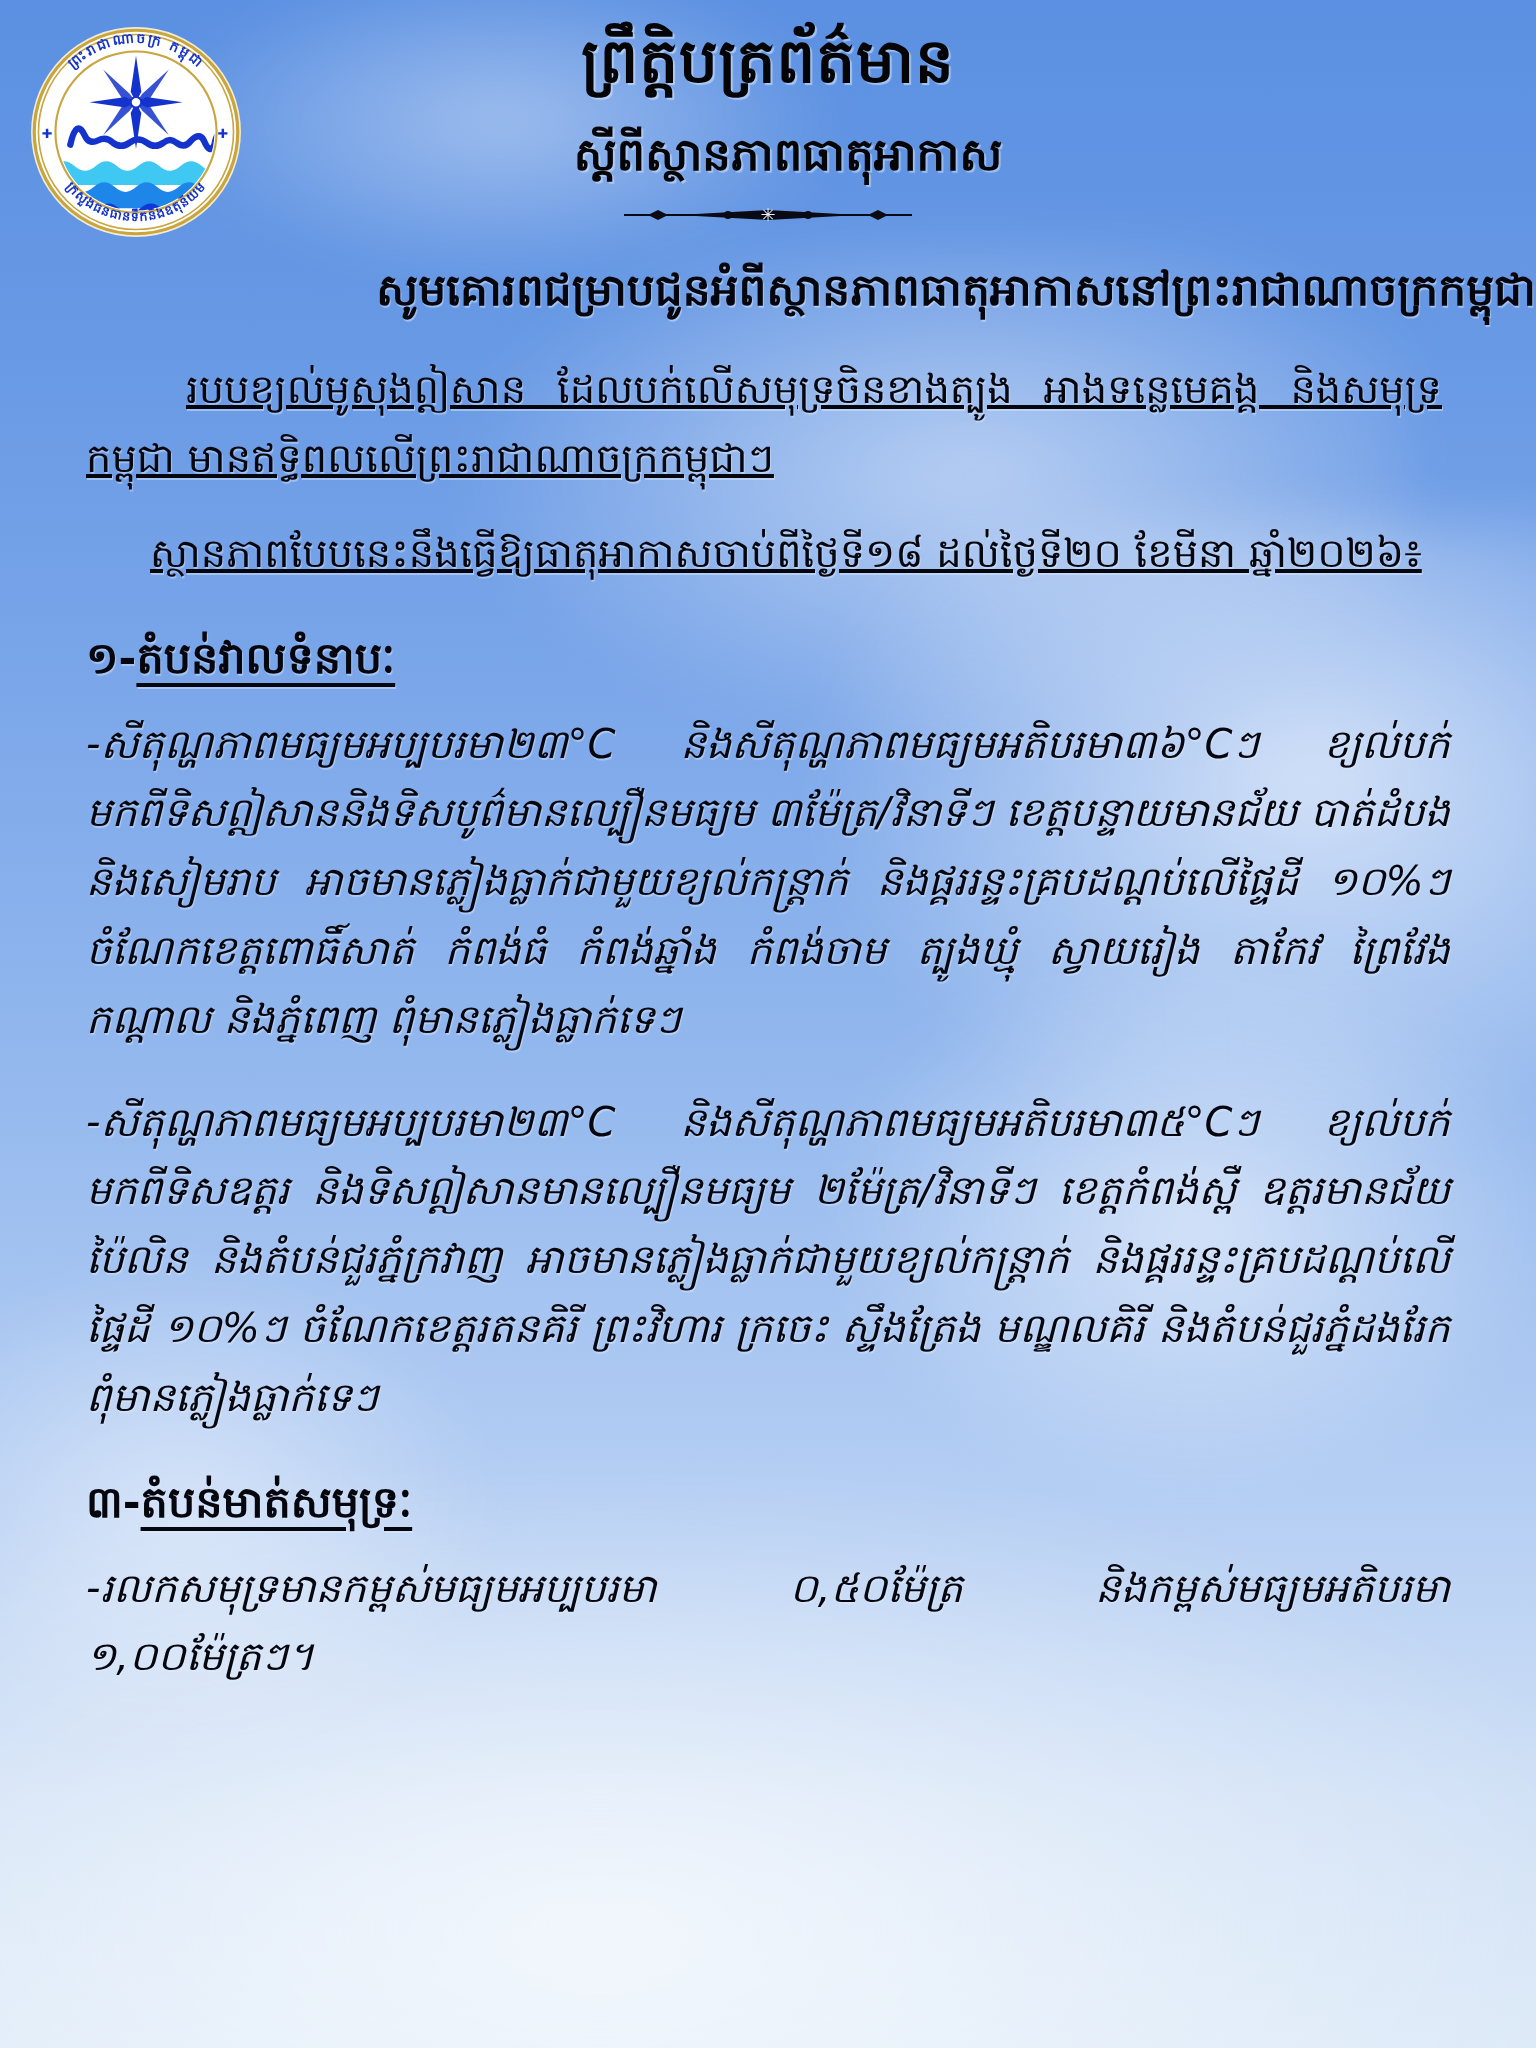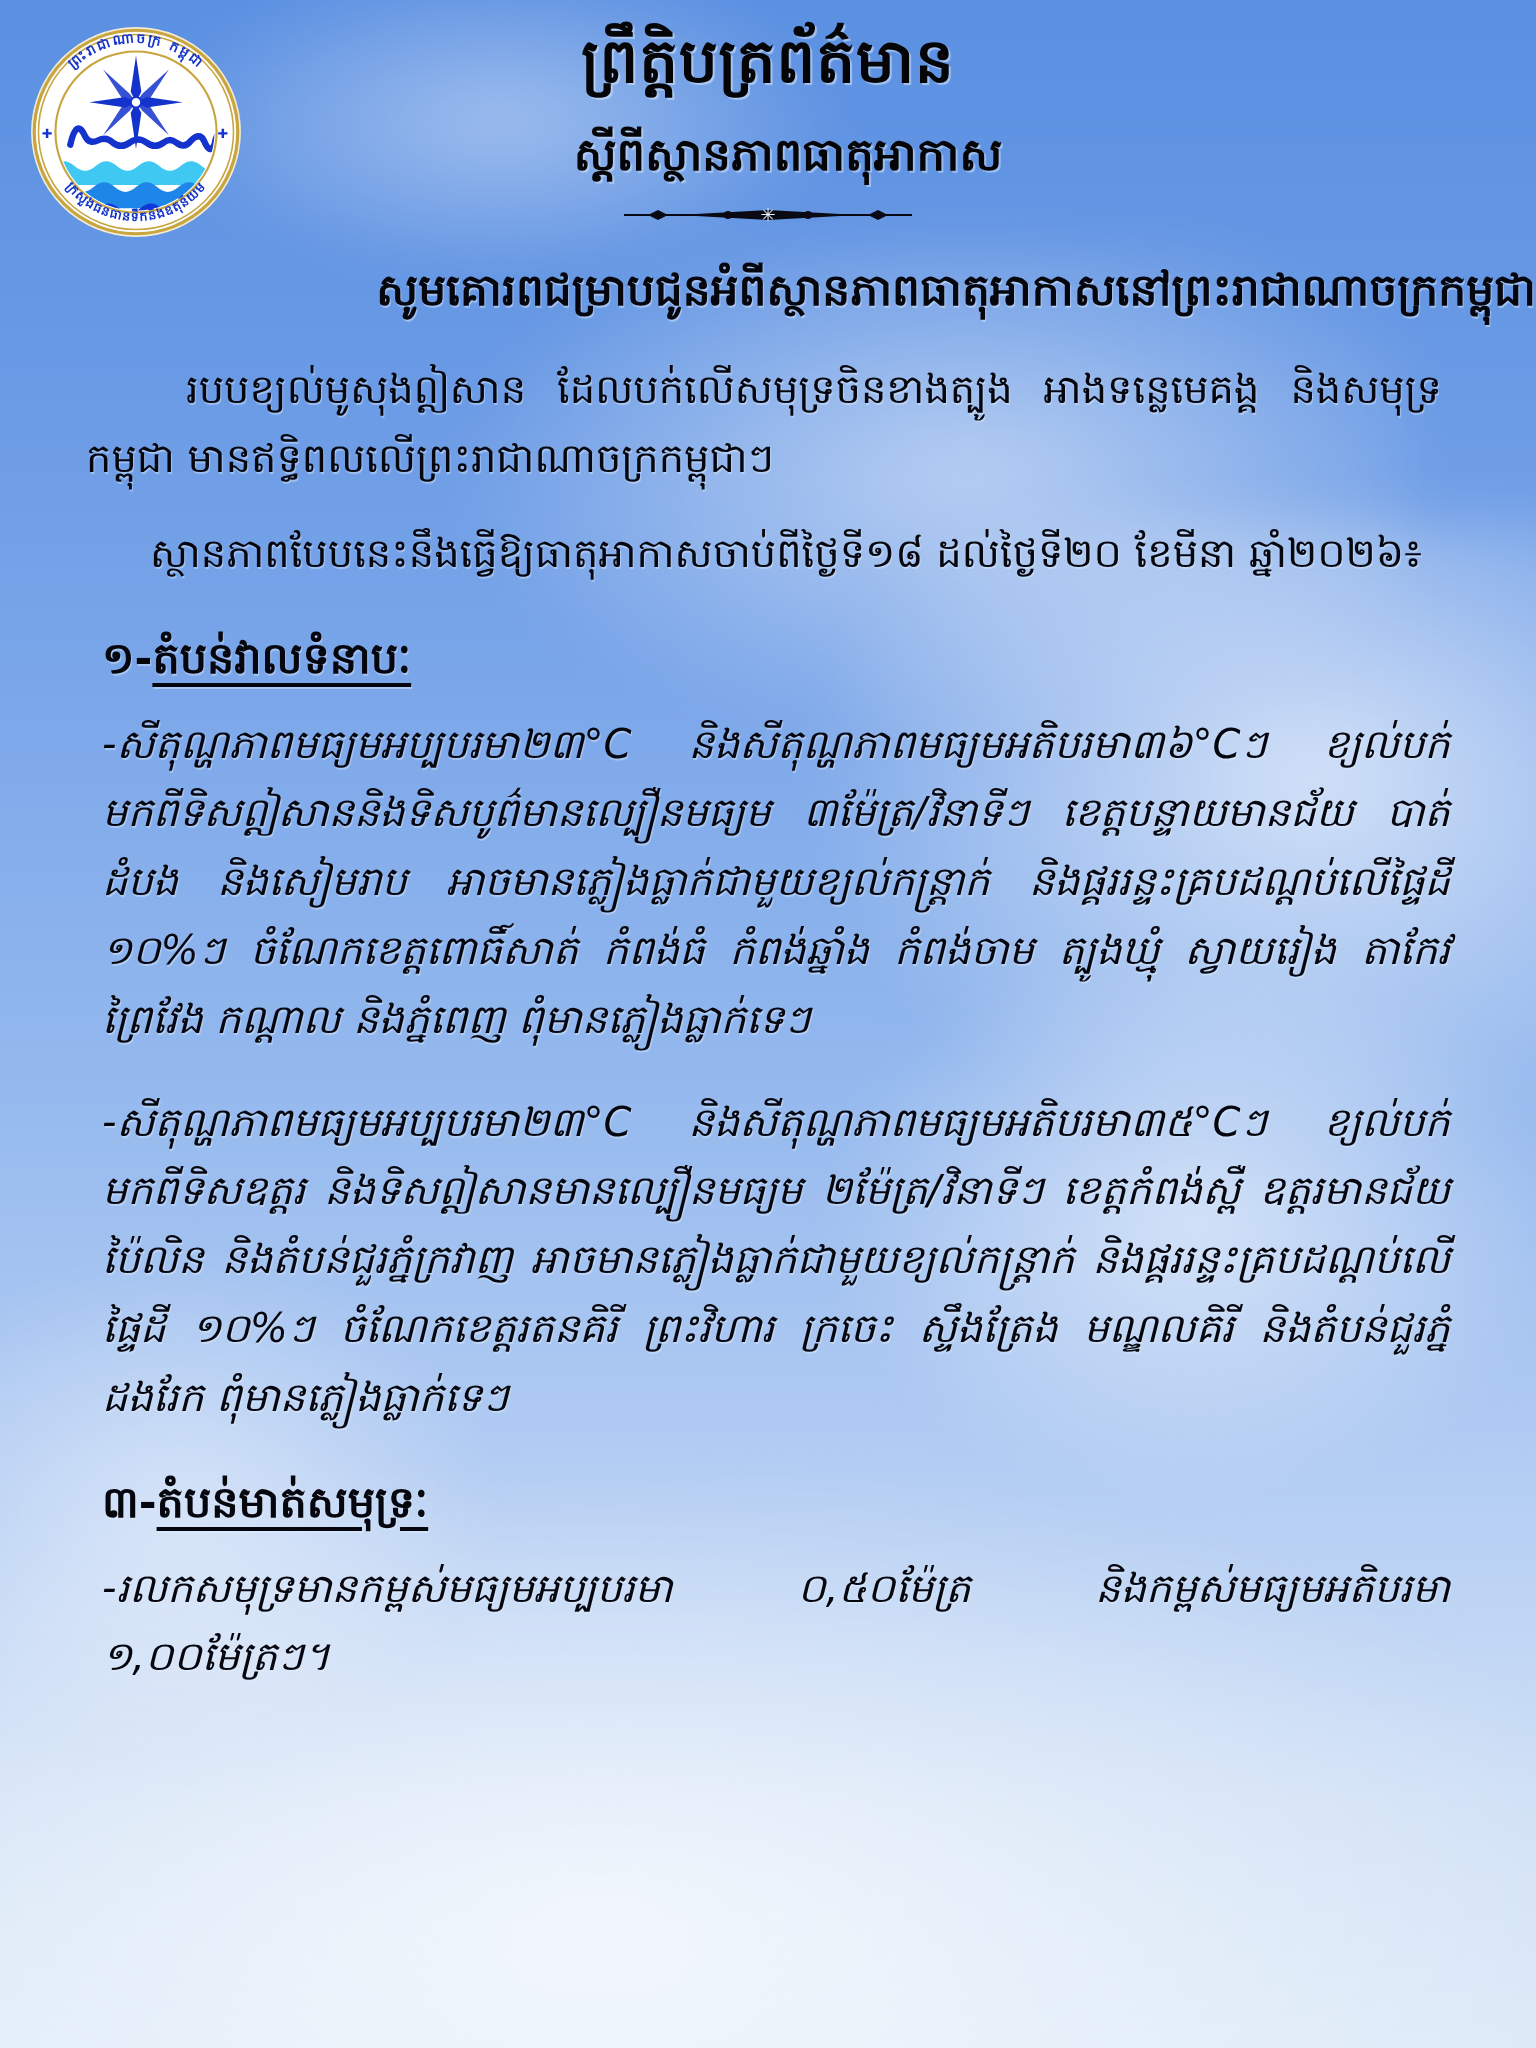--- a/index.html
+++ b/index.html
@@ -24,25 +24,25 @@
     text-shadow:2px 2px 1px rgba(220,235,255,.55);}
   .sub-title{font-size:45px;font-weight:700;margin-top:14px;color:#050508;
     text-shadow:2px 2px 1px rgba(220,235,255,.5);padding-left:40px;}
   .ornament{margin:10px auto 0 auto;display:block;}
 
   .intro{margin-top:26px;text-align:right;font-size:44px;font-weight:600;line-height:1.62;
     text-shadow:1px 2px 1px rgba(225,238,255,.5);}
 
   .content{padding:0 86px;margin-top:30px;font-size:40px;line-height:1.72;text-align:justify;
     text-shadow:1px 2px 1px rgba(225,238,255,.45);}
-  .para{margin:0 8px 26px 0;}
+  .para{margin:0 8px 26px 0;text-decoration:underline;}
   .indent-lg{text-indent:100px;}
   .indent-md{text-indent:64px;}
 
-  .section{margin-top:34px;margin-left:16px;}
+  .section{margin-top:34px;}
   .section-heading{font-size:43px;font-weight:700;margin:0 0 14px 0;}
   .section-heading .u{text-decoration:underline;text-decoration-thickness:4px;text-underline-offset:10px;}
   .section-body{margin:0;}
   .section-body p{margin:0;font-style:italic;}
 </style>
 </head>
 <body>
 
 <div class="cloud c1"></div>
 <div class="cloud c2"></div>

